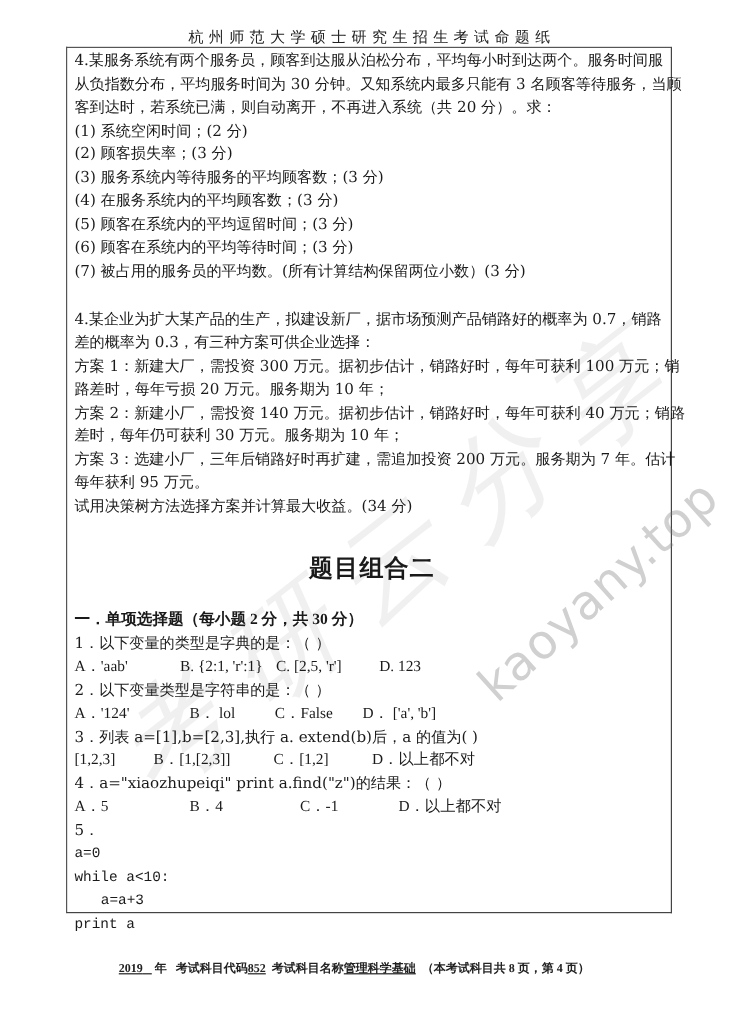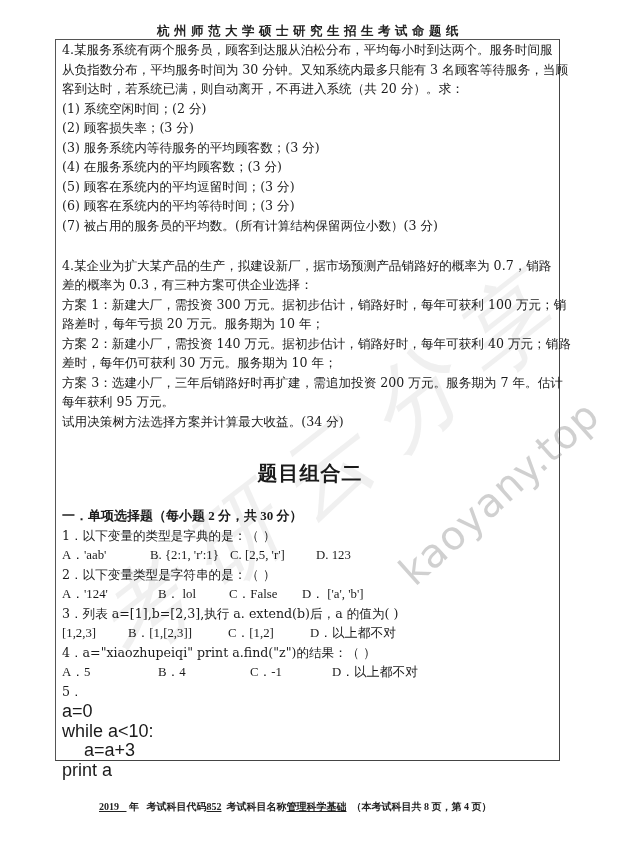--- a/index.html
+++ b/index.html
@@ -3,21 +3,21 @@
   <meta charset="utf-8">
   <style>
     html, body { margin: 0; padding: 0; background: #ffffff; }
     body {
       width: 620px; height: 843px; position: relative; overflow: hidden;
       font-family: "DejaVu Serif", "Liberation Serif", serif;
       color: #1a1a1a;
     }
     .header-title {
       position: absolute; left: 0; top: 23px; width: 620px; text-align: center;
-      font-size: 12.5px; font-weight: bold; letter-spacing: 4.5px;
+      font-size: 12.5px; font-weight: normal; letter-spacing: 4.5px;
       font-family: "DejaVu Sans", "Liberation Sans", sans-serif;
       color: #222;
     }
     .frame {
       position: absolute; left: 55px; top: 39px; width: 505px; height: 722px;
       border: 1px solid #555;
       border-right: 1.5px solid #444; border-bottom: 1.5px solid #444;
       box-sizing: border-box;
     }
     .line {
@@ -27,21 +27,21 @@
       text-align: center;
     }
     .section-title {
       position: absolute; left: 0; width: 620px; text-align: center;
       top: 460px; font-size: 20px; font-weight: bold;
       font-family: "DejaVu Sans", "Liberation Sans", sans-serif;
       letter-spacing: 1px;
     }
     .bold { font-weight: bold; font-family: Liberation Serif, serif; font-size: 13px; }
     .opt { position: absolute; white-space: nowrap; font-family: "Liberation Serif", "DejaVu Serif", serif; font-size: 12.8px; line-height: 16px; }
-    .code { font-family: Liberation Sans, sans-serif; font-size: 18px; }
+    .code { font-family: Liberation Mono, monospace; font-size: 12px; }
     .footer {
       position: absolute; top: 800px; left: 99px; white-space: nowrap;
       font-size: 10px; font-weight: bold;
       font-family: Liberation Serif, serif;
       color: #222;
     }
     .footer .u { text-decoration: underline; }
     .footer span { margin-right: 0; }
     .wm-url {
       position: absolute; left: 390px; top: 560px;

